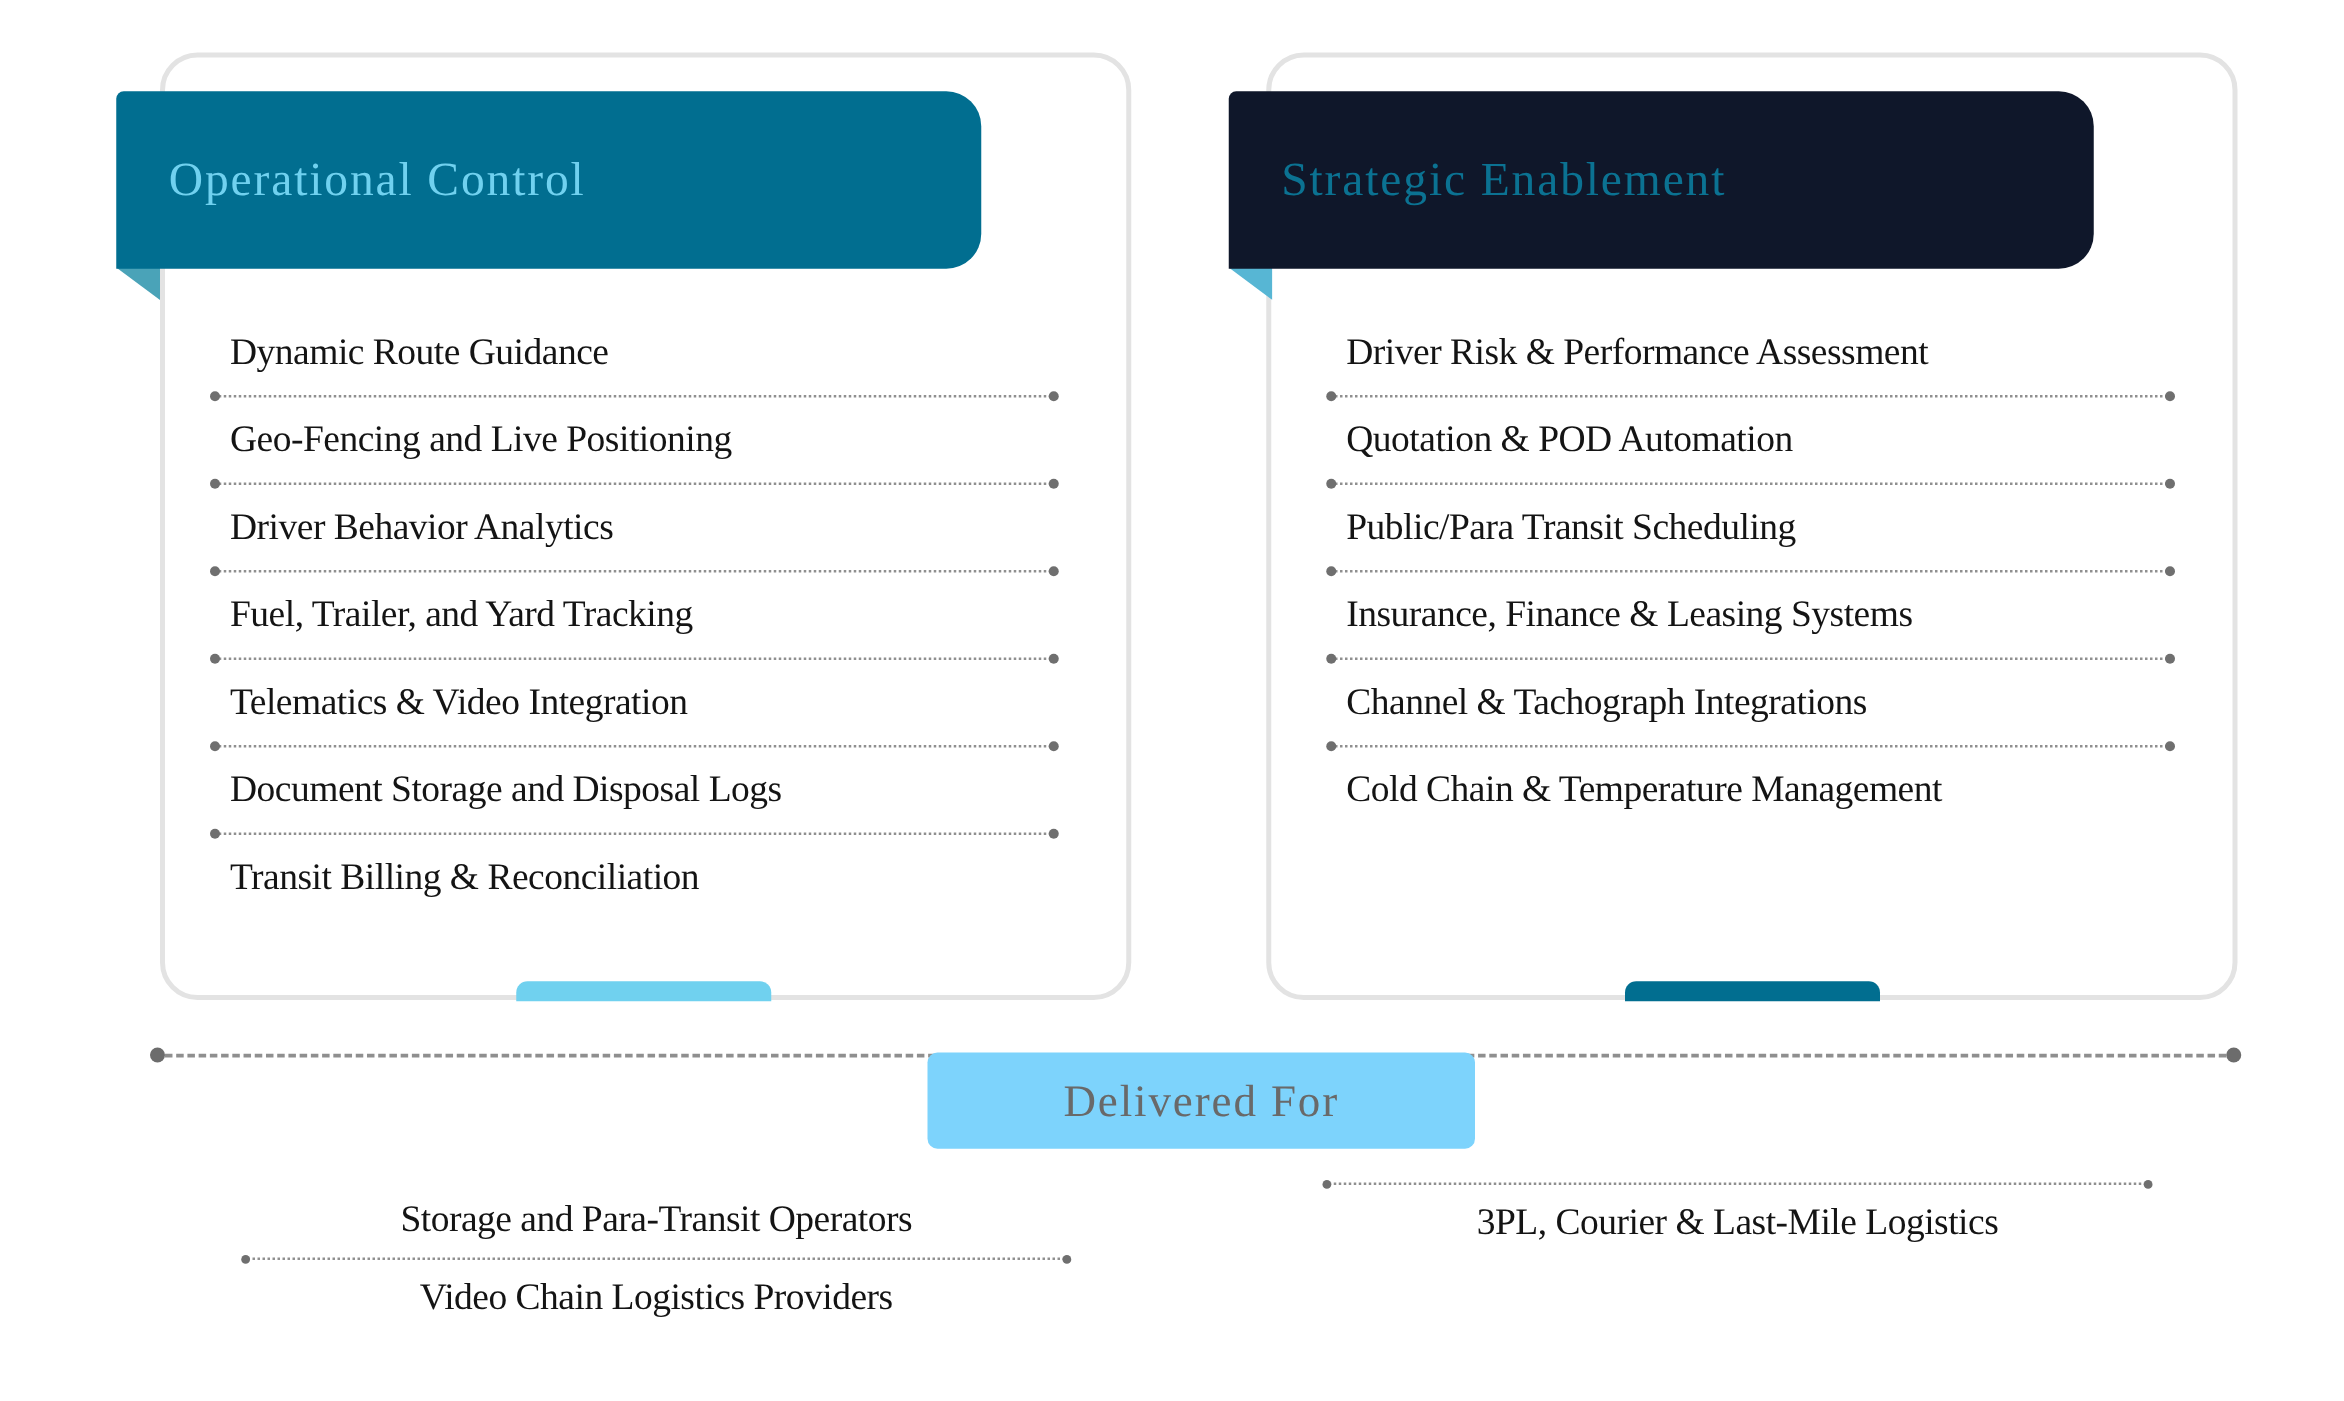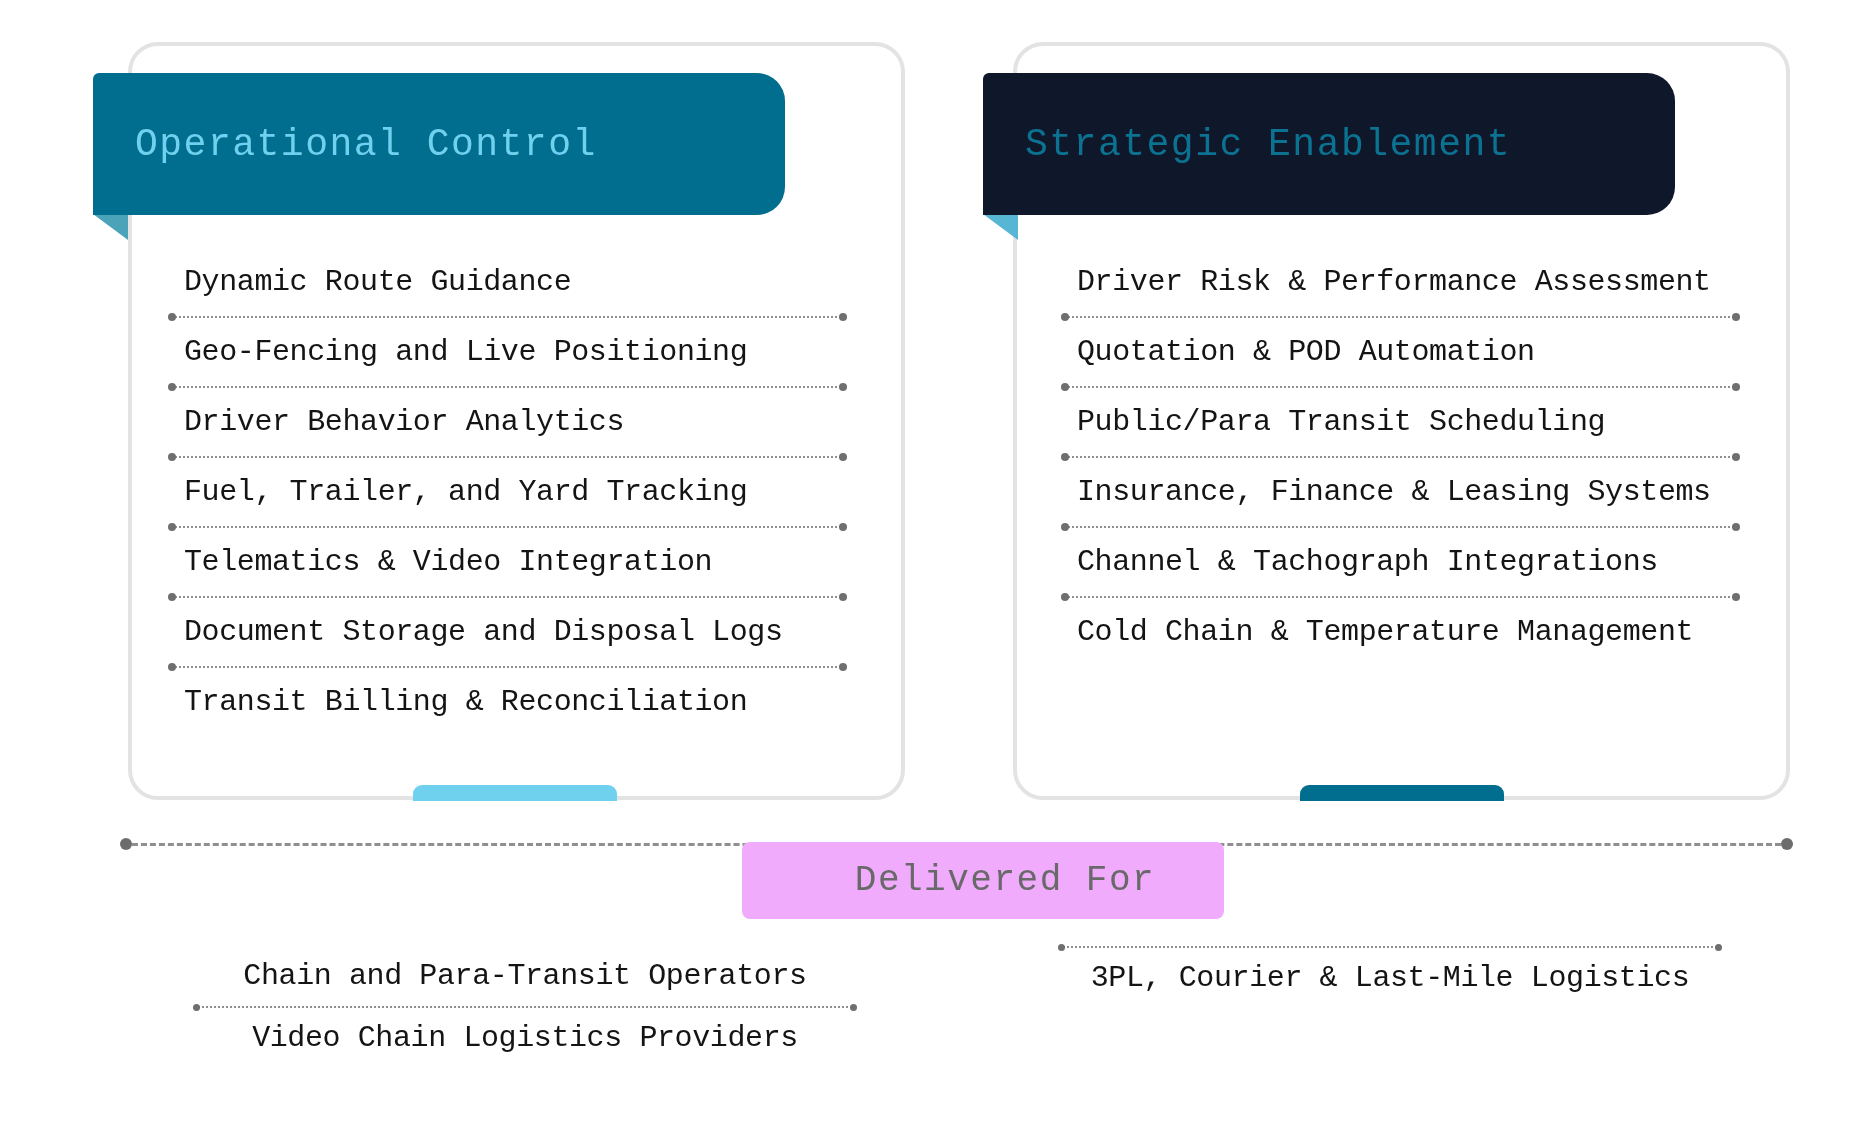--- a/index.html
+++ b/index.html
@@ -1,18 +1,18 @@
 <!DOCTYPE html>
 <html><head>
 <meta charset="utf-8">
 <style>
   html,body{margin:0;padding:0;background:#ffffff;}
   #stage{
     position:relative;width:1873px;height:1121px;background:#ffffff;overflow:hidden;
-    font-family:Liberation Mono, monospace;
+    font-family:Liberation Serif, serif;
   }
 
   
   .card{
     position:absolute;top:42px;width:777px;height:758px;
     background:#ffffff;border:4px solid #e3e3e3;border-radius:30px;
     box-sizing:border-box;
   }
   #card-left{left:128px;}
   #card-right{left:1013px;}
@@ -159,27 +159,27 @@
     <div class="divider"></div>
     <div class="row">
         <span>Transit Billing &amp; Reconciliation</span>
       </div>
   </div>
 
   <div class="tab" id="tab-left" style="background: rgb(112, 209, 239);"></div>
   <div class="tab" id="tab-right" style="background: rgb(1, 110, 144);"></div>
 
   <div id="dash-line"></div>
-  <div id="delivered-box" style="background: #f0abfc; padding-left: 44px;">
+  <div id="delivered-box" style="background: #7dd3fc;">
     <span style="color: rgb(105, 105, 105);">Delivered For</span>
   </div>
 
   <div class="aud-col" id="aud-left">
     <div class="aud-item">
-        <span>Chain and Para-Transit Operators</span>
+        <span>Storage and Para-Transit Operators</span>
       </div>
     <div class="divider"></div>
     <div class="aud-item">
         <span>Video Chain Logistics Providers</span>
       </div>
   </div>
   <div class="aud-col" id="aud-right">
     <div class="divider"></div>
     <div class="aud-item">
         <span>3PL, Courier &amp; Last-Mile Logistics</span>

